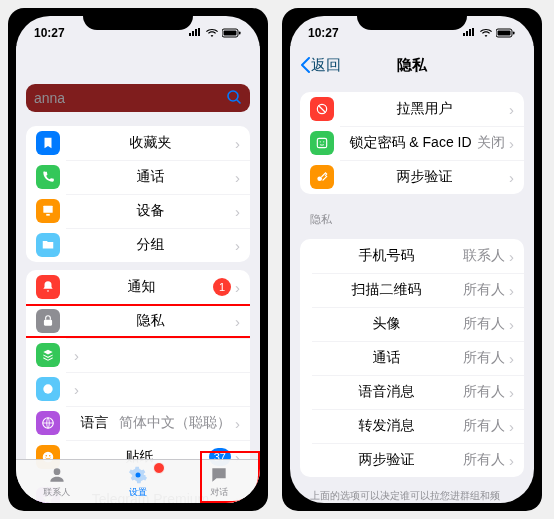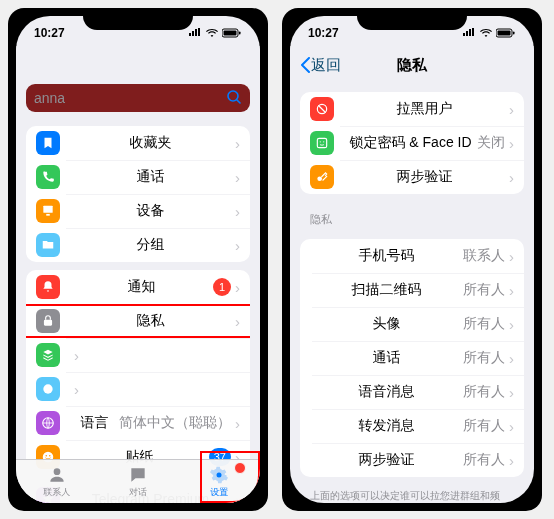--- a/index.html
+++ b/index.html
@@ -361,33 +361,33 @@
         </div>
       </div>
     <div class="tabbar" id="tabbar">
         <div class="tab">
           <svg class="ticon" viewBox="0 0 24 24">
             <circle cx="12" cy="8" r="4" fill="currentColor"></circle>
             <path d="M4 20c0-4 4-6 8-6s8 2 8 6" fill="currentColor"></path>
           </svg>
           <span>联系人</span>
         </div>
-        <div class="tab">
-          <svg class="ticon" viewBox="0 0 24 24">
-            <path fill="currentColor" d="M4 4h16v12H9l-5 4z"></path>
-          </svg>
-          <span>对话</span>
-        </div>
         <div class="tab active">
           <svg class="ticon" viewBox="0 0 24 24">
             <circle cx="12" cy="12" r="3" fill="currentColor"></circle>
             <path fill="currentColor" d="M19 12a7 7 0 00-.2-1.6l2-1.6-2-3.4-2.4 1a7 7 0 00-2.8-1.6L13 2h-4l-.6 2.8a7 7 0 00-2.8 1.6l-2.4-1-2 3.4 2 1.6A7 7 0 005 12c0 .5 0 1 .2 1.6l-2 1.6 2 3.4 2.4-1a7 7 0 002.8 1.6L11 22h4l.6-2.8a7 7 0 002.8-1.6l2.4 1 2-3.4-2-1.6c.1-.5.2-1 .2-1.6z" opacity="0.25"></path>
           </svg>
           <span>设置</span>
           <div class="dot"></div>
+        </div>
+        <div class="tab">
+          <svg class="ticon" viewBox="0 0 24 24">
+            <path fill="currentColor" d="M4 4h16v12H9l-5 4z"></path>
+          </svg>
+          <span>对话</span>
         </div>
       </div>
     <div class="highlight-red" style="left:184px;bottom:0;width:60px;height:52px;border-bottom-right-radius:28px;"></div>
   </div>
 </div>
 
 <div class="phone">
   <div class="notch"></div>
   <div class="screen">
     <div class="status-bar">

